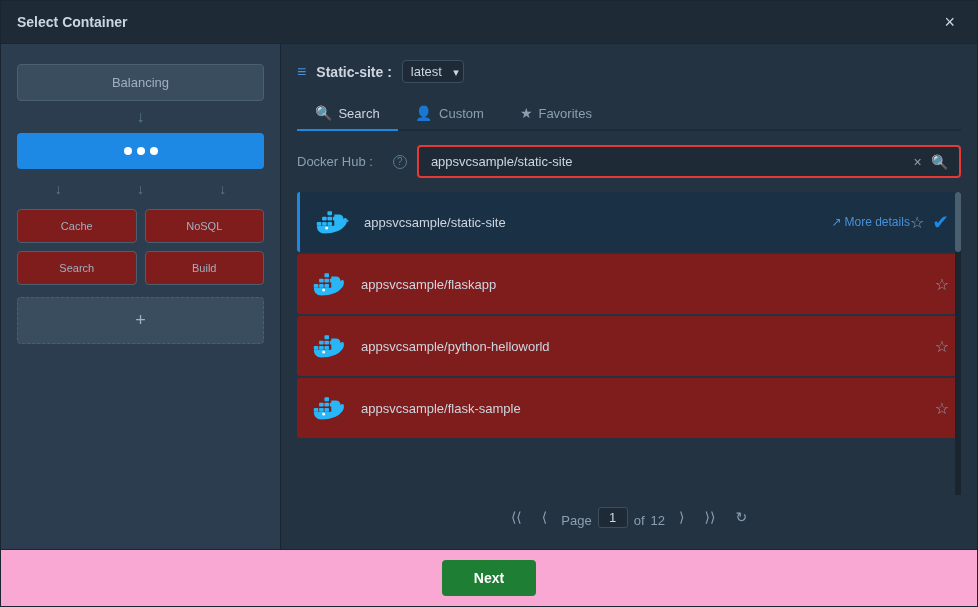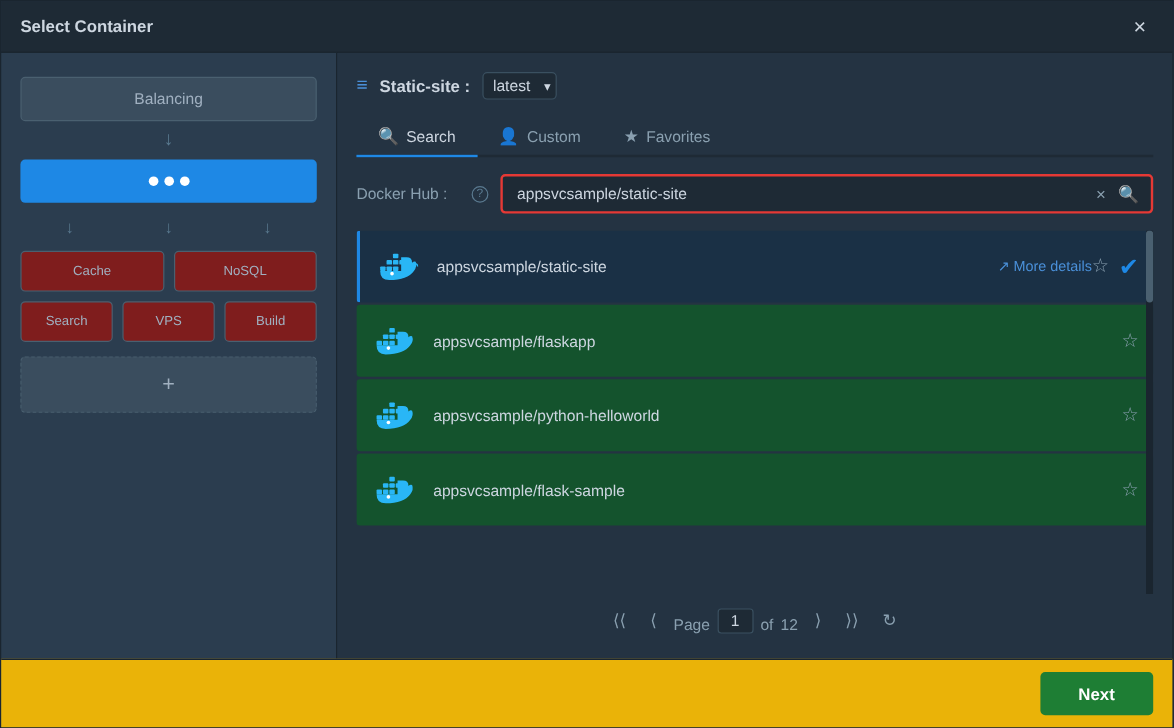--- a/index.html
+++ b/index.html
@@ -271,21 +271,21 @@
       flex: 1;
       overflow-y: auto;
       display: flex;
       flex-direction: column;
       gap: 2px;
     }
     .result-item {
       display: flex;
       align-items: center;
       padding: 10px 12px;
-      background: #14532d;
+      background: #7f1d1d;
       border-radius: 3px;
       cursor: pointer;
       position: relative;
       min-height: 58px;
     }
     .result-item.selected {
       background: #1a3045;
       border-left: 3px solid #1e88e5;
     }
     .docker-icon {
@@ -384,23 +384,23 @@
       border: 1px solid #3a5060;
       border-radius: 3px;
       color: #cdd6e0;
       text-align: center;
       font-size: 13px;
       padding: 2px;
     }
     
     .modal-footer {
       display: flex;
-      justify-content: flex-end;
+      justify-content: center;
       padding: 10px 16px;
-      background: #eab308;
+      background: #f9a8d4;
       border-top: 1px solid #1a252f;
     }
     .next-btn {
       background: #1e7e34;
       border: none;
       color: white;
       font-size: 14px;
       font-weight: 600;
       padding: 10px 32px;
       border-radius: 4px;
@@ -433,21 +433,20 @@
         <span class="arrow-small">↓</span>
         <span class="arrow-small">↓</span>
         <span class="arrow-small">↓</span>
       </div>
       <div class="grid-row">
         <button class="grid-btn">Cache</button>
         <button class="grid-btn">NoSQL</button>
       </div>
       <div class="grid-row">
         <button class="grid-btn">Search</button>
-        <button class="grid-btn">VPS</button>
         <button class="grid-btn">Build</button>
       </div>
       <button class="add-btn">+</button>
     </div>
 
     <div class="right-panel">
 
       <div class="panel-header">
         <span class="menu-icon">≡</span>
         <span class="panel-title">Static-site :</span>

